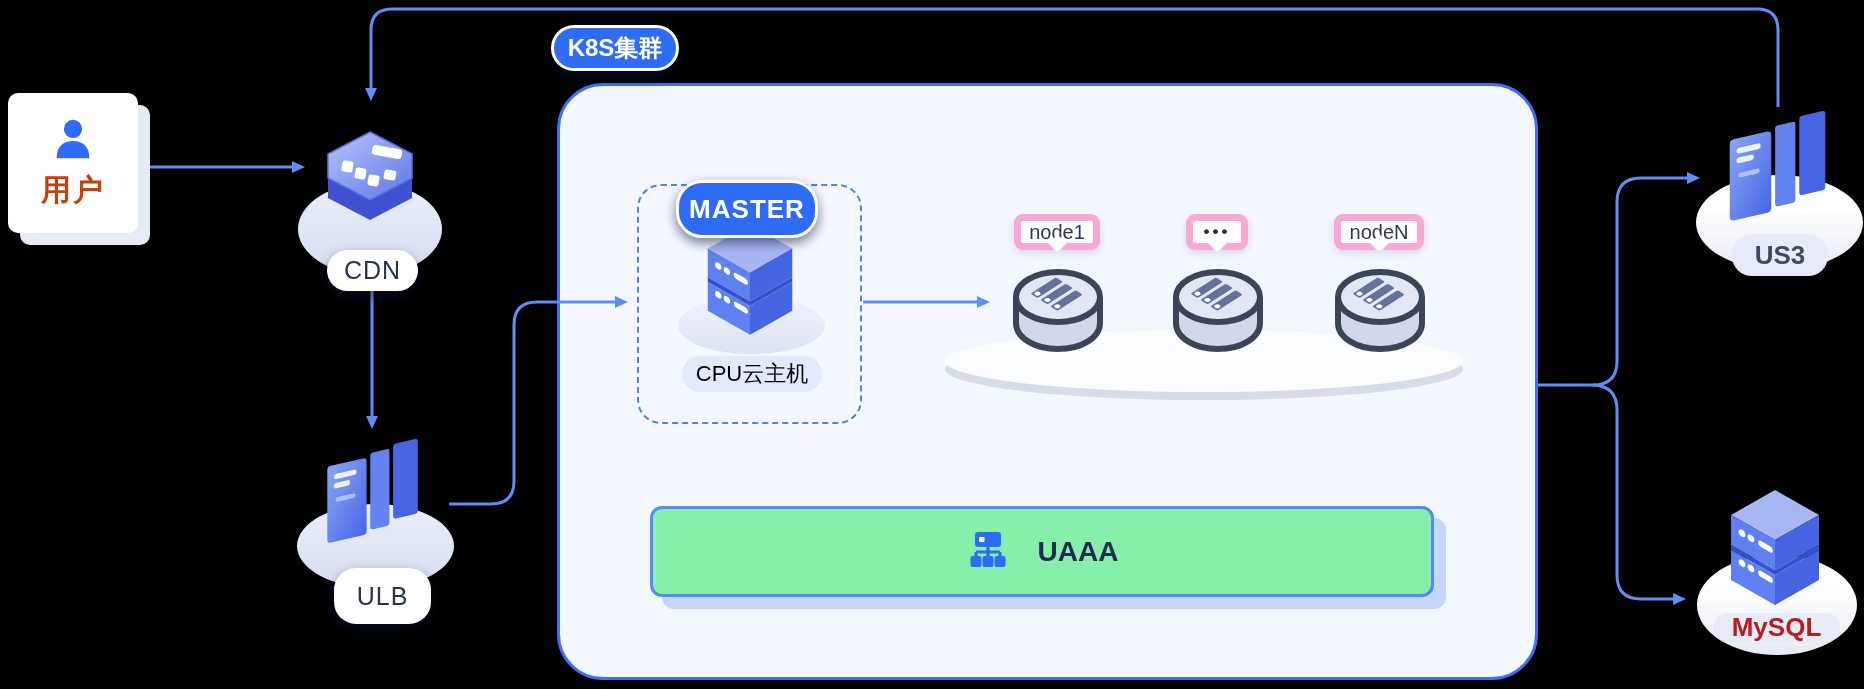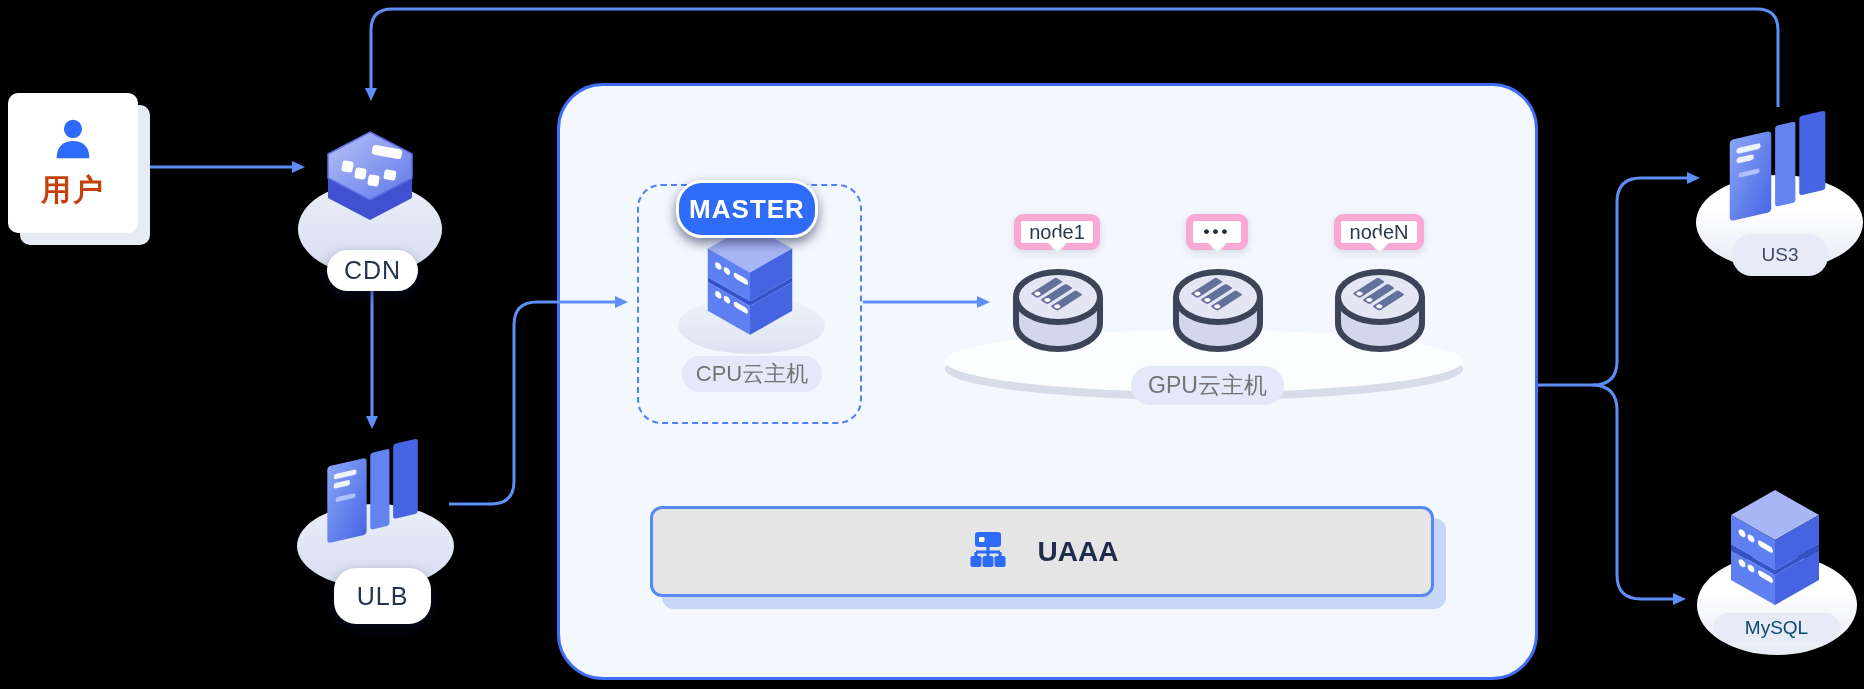--- a/index.html
+++ b/index.html
@@ -14,21 +14,21 @@
   .master-box { left:637px; top:184px; width:225px; height:240px; z-index:2;
                 border:2px dashed #5080F4; border-radius:24px; box-sizing:border-box; }
 
   
   .badge-blue { background:#2E6BF6; border:3px solid #FFFFFF; border-radius:26px; color:#FFFFFF;
                 display:flex; align-items:center; justify-content:center; z-index:7;
                 box-shadow:0 5px 12px rgba(10,20,60,.55); box-sizing:border-box; }
   .pill-white { background:#FFFFFF; border-radius:22px; color:#27344F;
                 display:flex; align-items:center; justify-content:center; z-index:7;
                 box-shadow:0 5px 12px rgba(10,20,60,.45); box-sizing:border-box;margin-top:7px; }
-  .pill-lav   { background:#E3E9F8; border-radius:20px; color:#737373;
+  .pill-lav   { background:#E3E9F8; border-radius:20px; color:#000000;
                 display:flex; align-items:center; justify-content:center; z-index:7; box-sizing:border-box; }
 
   
   .platform { border-radius:50%; z-index:3; }
   .plat-lav   { background:linear-gradient(180deg,#EAEEF9 0%,#D8DEF0 100%); }
   .plat-gray  { background:linear-gradient(180deg,#F0F3FB 0%,#DCE2F1 100%); }
   .plat-white { background:linear-gradient(180deg,#FFFFFF 35%,#E6EAF4 100%); }
 
   .icon { z-index:6; }
 
@@ -42,28 +42,28 @@
   .bubble { background:#FFFFFF; border:7px solid #f9a8d4; border-radius:9px; z-index:8;
             display:flex; align-items:center; justify-content:center;
             color:#2A374F; font-size:20px; box-shadow:0 3px 8px rgba(25,40,80,.14); box-sizing:border-box; }
   .bubble::after { content:""; position:absolute; left:50%; bottom:-7px; width:12px; height:12px;
                    margin-left:-6px; background:#FFFFFF; transform:rotate(45deg);
                    border-right:1px solid #E2E6EF; border-bottom:1px solid #E2E6EF; }
   .bubble-dots { font-weight:bold; letter-spacing:3px; font-size:17px; color:#1F2B45; }
 
   
   .uaaa-shadow { left:662px; top:518px; width:784px; height:91px; background:#C6D6F9; border-radius:12px; z-index:3; }
-  .uaaa-bar { left:650px; top:506px; width:784px; height:91px; background:#e5e5e5;
+  .uaaa-bar { left:650px; top:506px; width:784px; height:91px; background:#86efac;
               border:3px solid #5688F6; border-radius:12px; z-index:4; box-sizing:border-box;
               display:flex; align-items:center; justify-content:center; }
   .uaaa-title { font-size:28px; font-weight:bold; color:#1F2C4B; margin-left:28px; }
   .uaaa-sub   { font-size:24px; color:#3A4763; margin-left:18px; }
 
   .t24 { font-size:25px; font-weight:500; letter-spacing:1px; }
-  .t26 { font-size:19px; font-weight:400; }
+  .t26 { font-size:26px; font-weight:700; }
   .t22 { font-size:22px; }
   .t23 { font-size:23px; }
   .badge-text  { font-size:24px; font-weight:600; }
   .master-text { font-size:26px; font-weight:700; letter-spacing:1px; }
 </style>
 </head>
 <body>
 
 <div class="canvas">
 
@@ -132,20 +132,23 @@
       <rect x="3" y="6" width="43" height="84" rx="4" fill="url(#bkULB)"></rect>
       <rect x="10" y="16" width="25" height="6" rx="3" fill="#EDF2FF"></rect>
       <rect x="10" y="26" width="18" height="6" rx="3" fill="#EDF2FF"></rect>
       <rect x="12" y="42" width="22" height="5" rx="2.5" fill="#AFC1F9"></rect>
     </g>
   </svg>
   <div class="abs pill-white t24" style="left:334px;top:561px;width:97px;height:56px;">
     <span>ULB</span>
   </div>
 
+  <div class="abs badge-blue badge-text" style="left:551px;top:25px;width:128px;height:46px;">
+    <span>K8S集群</span>
+  </div>
 
   <div class="abs badge-blue master-text" style="left:676px;top:180px;width:142px;height:58px;">
     <span>MASTER</span>
   </div>
   <div class="abs platform plat-gray" style="left:678px;top:297px;width:147px;height:57px;"></div>
   <svg class="abs icon" style="left:702px;top:222px;" width="96" height="122" viewBox="0 0 100 126">
     <path d="M50 2 L94 27 L50 52 L6 27 Z" fill="#A8B6F6"></path>
     <path d="M6 27 L50 52 L50 82 L6 57 Z" fill="#5F80F0"></path>
     <path d="M94 27 L50 52 L50 82 L94 57 Z" fill="#4464E2"></path>
     <path d="M6 57 L50 82 L94 57 L94 62 L50 87 L6 62 Z" fill="#3552CC"></path>
@@ -221,23 +224,20 @@
   <div class="abs bubble" style="left:1014px;top:214px;width:86px;height:36px;">
     <span>node1</span>
   </div>
   <div class="abs bubble bubble-dots" style="left:1186px;top:214px;width:62px;height:36px;">
     <span>•••</span>
   </div>
   <div class="abs bubble" style="left:1334px;top:214px;width:90px;height:36px;">
     <span>nodeN</span>
   </div>
 
-  <div class="abs pill-lav t23" style="left:1131px;top:366px;width:153px;height:39px;">
-    <span>GPU云主机</span>
-  </div>
 
   <div class="abs uaaa-shadow"></div>
   <div class="abs uaaa-bar">
     <svg width="44" height="42" viewBox="0 0 44 42">
       <g fill="#2E6BF6">
         <rect x="9" y="1" width="26" height="15" rx="3"></rect>
         <rect x="4.5" y="25" width="11" height="11" rx="2"></rect>
         <rect x="16.5" y="25" width="11" height="11" rx="2"></rect>
         <rect x="28.5" y="25" width="11" height="11" rx="2"></rect>
       </g>
@@ -280,17 +280,17 @@
       <circle cx="4" cy="6" r="3.4"></circle>
         <circle cx="13" cy="6" r="3.4"></circle>
       <rect x="20" y="3" width="15" height="6" rx="3"></rect>
     </g>
     <g transform="translate(13 67) skewY(29.6)" fill="#FFFFFF">
       <circle cx="4" cy="6" r="3.4"></circle>
         <circle cx="13" cy="6" r="3.4"></circle>
       <rect x="20" y="3" width="15" height="6" rx="3"></rect>
     </g>
   </svg>
-  <div class="abs pill-lav t26" style="left:1713px;top:613px;width:127px;height:29px;background:#E7EBF7;color:#0c4a6e;">
+  <div class="abs pill-lav t26" style="left:1713px;top:613px;width:127px;height:29px;background:#E7EBF7;color:#b91c1c;">
     <span>MySQL</span>
   </div>
 
 </div>
 
 </body></html>

